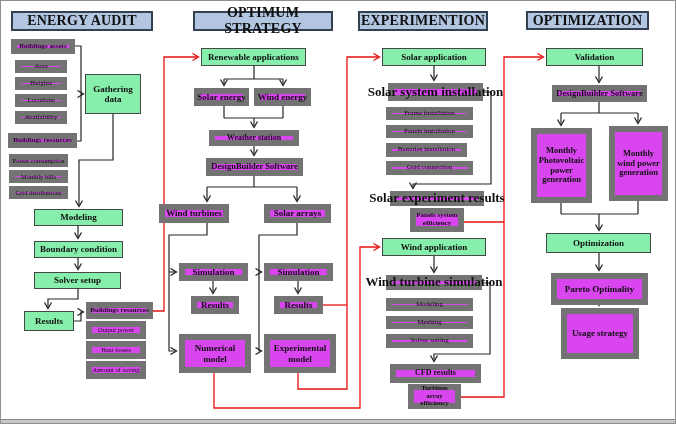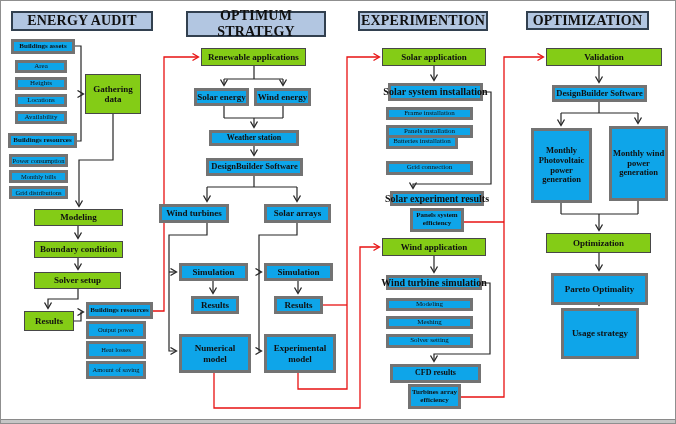--- a/index.html
+++ b/index.html
@@ -5,27 +5,27 @@
 <style>
   html,body{margin:0;padding:0;background:#c6c6c6;}
   .canvas{
     position:relative;width:676px;height:424px;background:#ffffff;
     border:1px solid #8f8f8f;box-sizing:border-box;overflow:hidden;
     font-family:"Liberation Serif", serif;color:#101010;
   }
   .wires{position:absolute;left:0;top:0;z-index:0;}
   .node{
     position:absolute;z-index:1;display:flex;align-items:center;justify-content:center;
-    text-align:center;background:#0ea5e9;border:3px solid #737373;box-sizing:border-box;
+    text-align:center;background:#d946ef;border:6px solid #737373;box-sizing:border-box;
     line-height:1.12;
   }
   .hdr{background:#b2c6e1;border:2px solid #32404f;font-weight:bold;font-size:14px;letter-spacing:.2px;}
-  .blue{background:#84cc16;border:1.2px solid #474747;}
+  .blue{background:#86efac;border:1.2px solid #474747;}
   .b{font-weight:bold;}
-  .f9{font-size:9px}.f85{font-size:8.5px}.f8{font-size:8px}.f75{font-size:10px}
+  .f9{font-size:9px}.f85{font-size:8.5px}.f8{font-size:8px}.f75{font-size:13px}
   .f7{font-size:7px}.f65{font-size:6.5px}
   .nw{white-space:nowrap;}
   .pad{padding:0 13px;}
   .band{position:absolute;left:0;right:0;top:418px;height:6px;background:#c6c6c6;border-top:1px solid #8a8a8a;z-index:2;}
 </style>
 </head>
 <body>
 
 <div class="canvas">
 
@@ -78,21 +78,21 @@
       <path d="M152,310 H163 V56 H197" marker-end="url(#mr)"></path>
       <path d="M322,304 H346"></path>
       <path d="M297,372 V388 H346 V56 H378" marker-end="url(#mr)"></path>
       <path d="M213,372 V407 H359 V246 H378" marker-end="url(#mr)"></path>
       <path d="M463,221 H503"></path>
       <path d="M460,396 H503 V56 H542" marker-end="url(#mr)"></path>
     </g>
   </svg>
 
   <div class="node hdr" style="left:10px;top:10px;width:142px;height:20px">ENERGY AUDIT</div>
-  <div class="node hdr" style="left:185px;top:10px;width:140px;height:26px">OPTIMUM STRATEGY</div>
+  <div class="node hdr" style="left:192px;top:10px;width:140px;height:20px">OPTIMUM STRATEGY</div>
   <div class="node hdr" style="left:357px;top:10px;width:130px;height:20px">EXPERIMENTION</div>
   <div class="node hdr" style="left:525px;top:10px;width:123px;height:19px">OPTIMIZATION</div>
 
   <div class="node b f7 nw" style="left:10px;top:38px;width:64px;height:15px">Buildings assets</div>
   <div class="node f7 nw" style="left:14px;top:59px;width:52px;height:13px">Area</div>
   <div class="node f7 nw" style="left:14px;top:76px;width:52px;height:13px">Heights</div>
   <div class="node f7 nw" style="left:14px;top:93px;width:52px;height:13px">Locations</div>
   <div class="node f7 nw" style="left:14px;top:110px;width:52px;height:13px">Availability</div>
   <div class="node b f7 nw" style="left:7px;top:132px;width:69px;height:15px">Buildings resources</div>
   <div class="node f65 nw" style="left:8px;top:153px;width:59px;height:13px">Power consumption</div>
@@ -119,33 +119,33 @@
   <div class="node b f9 nw" style="left:190px;top:295px;width:48px;height:18px">Results</div>
   <div class="node b f9 pad" style="left:178px;top:333px;width:72px;height:39px">Numerical model</div>
   <div class="node b f9 nw" style="left:263px;top:262px;width:69px;height:18px">Simulation</div>
   <div class="node b f9 nw" style="left:273px;top:295px;width:49px;height:18px">Results</div>
   <div class="node b f9 pad" style="left:263px;top:333px;width:72px;height:39px">Experimental model</div>
 
   <div class="node blue b f9 nw" style="left:381px;top:47px;width:104px;height:18px">Solar application</div>
   <div class="node b f75 nw" style="left:387px;top:82px;width:95px;height:18px">Solar system installation</div>
   <div class="node f7 nw" style="left:385px;top:106px;width:87px;height:13px">Frame installation</div>
   <div class="node f7 nw" style="left:385px;top:124px;width:87px;height:13px">Panels installation</div>
-  <div class="node f7 nw" style="left:385px;top:134px;width:72px;height:14px">Batteries installation</div>
+  <div class="node f7 nw" style="left:385px;top:142px;width:81px;height:14px">Batteries installation</div>
   <div class="node f7 nw" style="left:385px;top:160px;width:87px;height:14px">Grid connection</div>
   <div class="node b f75 nw" style="left:389px;top:190px;width:94px;height:15px">Solar experiment results</div>
   <div class="node b f7" style="left:409px;top:207px;width:54px;height:24px">Panels system efficiency</div>
   <div class="node blue b f9 nw" style="left:381px;top:237px;width:104px;height:18px">Wind application</div>
   <div class="node b f75 nw" style="left:385px;top:274px;width:96px;height:15px">Wind turbine simulation</div>
   <div class="node f7 nw" style="left:385px;top:297px;width:87px;height:13px">Modeling</div>
   <div class="node f7 nw" style="left:385px;top:315px;width:87px;height:13px">Meshing</div>
   <div class="node f7 nw" style="left:385px;top:333px;width:87px;height:14px">Solver setting</div>
   <div class="node b f8 nw" style="left:389px;top:363px;width:91px;height:19px">CFD results</div>
   <div class="node b f7" style="left:407px;top:383px;width:53px;height:25px">Turbines array efficiency</div>
 
-  <div class="node blue b f9 nw" style="left:545px;top:47px;width:116px;height:18px">Validation</div>
+  <div class="node blue b f9 nw" style="left:545px;top:47px;width:97px;height:18px">Validation</div>
   <div class="node b f85 nw" style="left:551px;top:84px;width:95px;height:17px">DesignBuilder Software</div>
   <div class="node b f85" style="left:530px;top:127px;width:61px;height:75px">Monthly Photovoltaic power generation</div>
   <div class="node b f85" style="left:608px;top:125px;width:59px;height:75px">Monthly wind power generation</div>
   <div class="node blue b f9 nw" style="left:545px;top:232px;width:105px;height:20px">Optimization</div>
   <div class="node b f9 nw" style="left:550px;top:272px;width:97px;height:32px">Pareto Optimality</div>
   <div class="node b f9 nw" style="left:560px;top:307px;width:78px;height:51px">Usage strategy</div>
 
   <div class="band"></div>
 </div>
 

